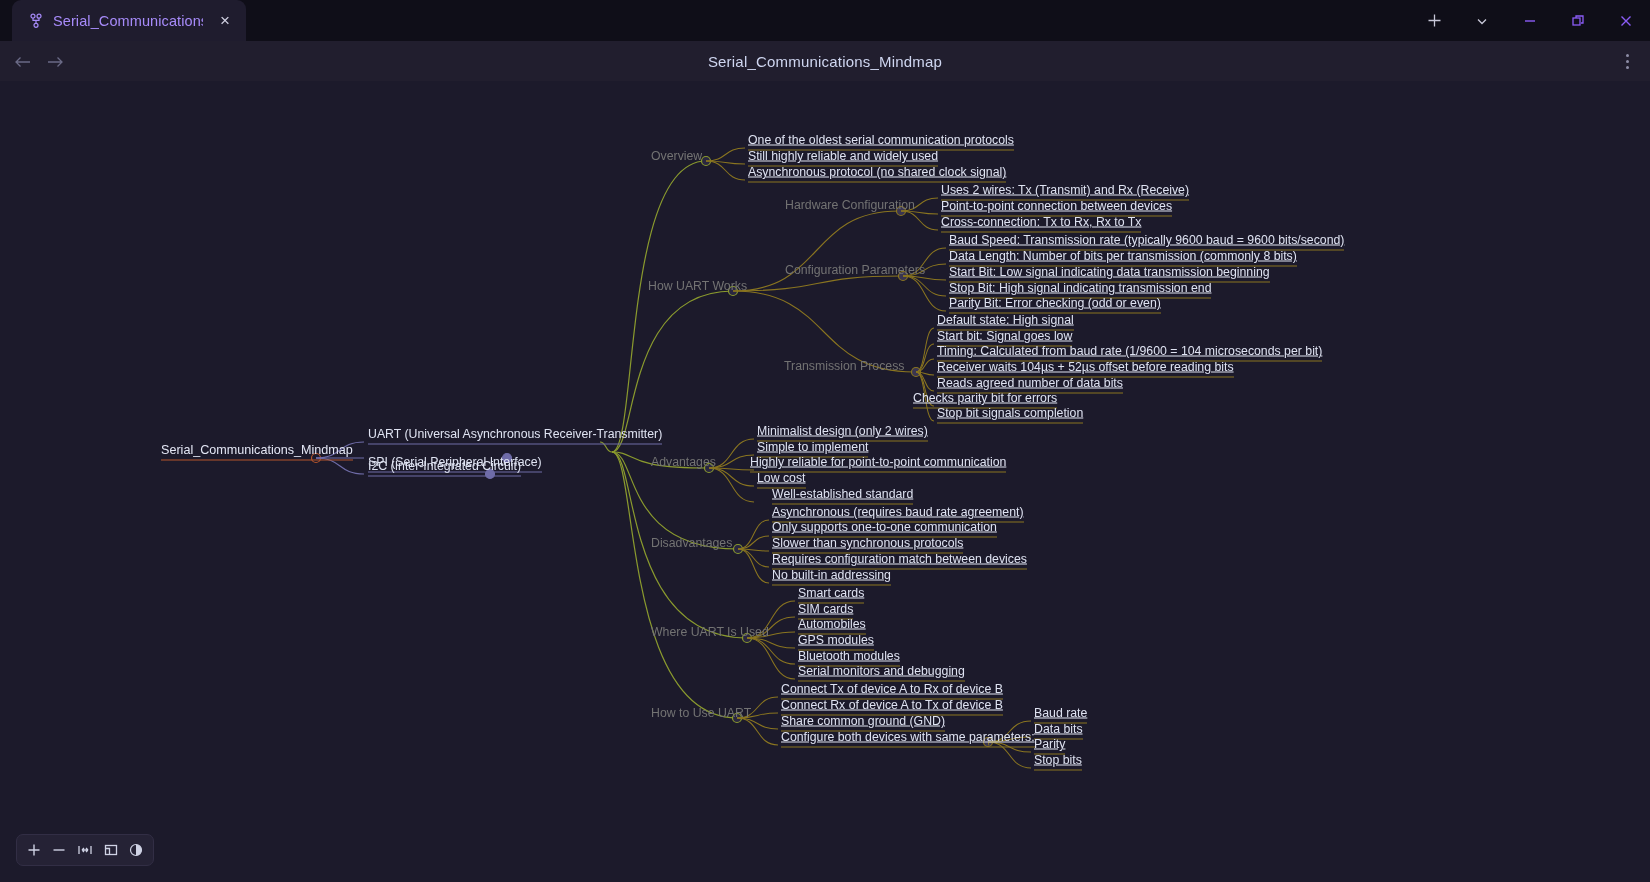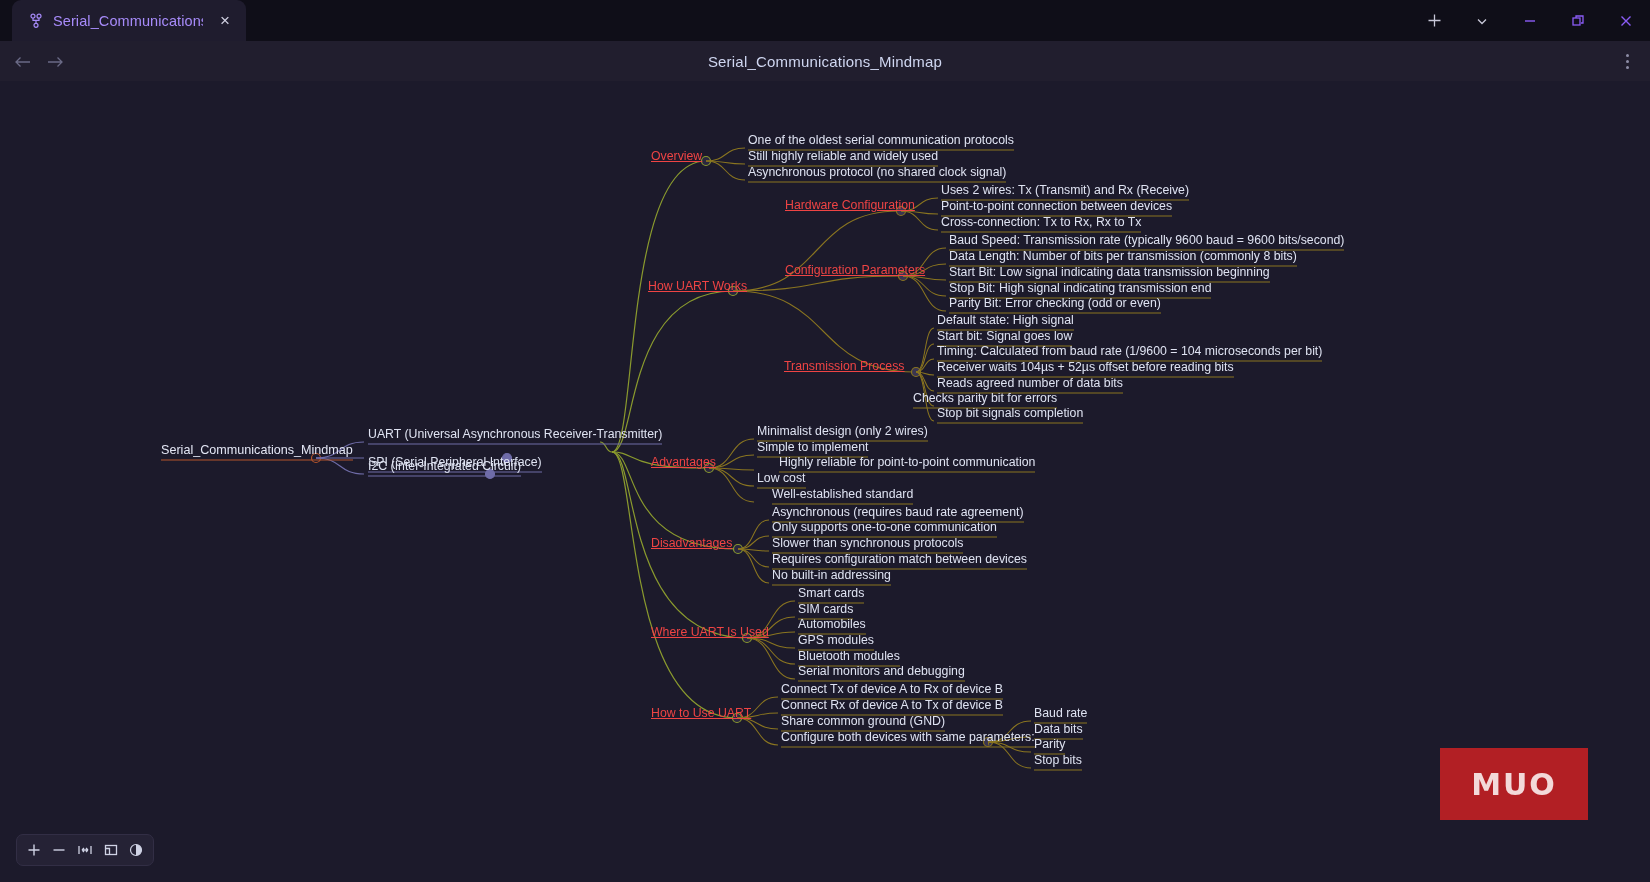--- a/index.html
+++ b/index.html
@@ -82,22 +82,22 @@
     position: absolute;
     color: #dfe3f2;
     font-size: 12.3px;
     line-height: 13px;
     white-space: nowrap;
     padding-bottom: 3px;
     transform: translateY(-50%);
   }
   .node.root  { color: #e4e7f5; font-size: 12.6px; border-bottom: 1.4px solid #b4542c; }
   .node.lvl1  { color: #dfe3f2; border-bottom: 1.3px solid #6f6ca8; }
-  .node.lvl2  { color: #ef4444; border-bottom: 0; text-decoration: underline; }
-  .node.leafY { border-bottom: 1.2px solid #8a7520; }
+  .node.lvl2  { color: #737373; border-bottom: 0; }
+  .node.leafY { border-bottom: 1.2px solid #8a7520; text-decoration: underline; }
 
   
   .ctlbar {
     position: absolute; left: 16px; bottom: 16px;
     height: 32px; width: 138px;
     background: #252235; border: 1px solid #322e45;
     border-radius: 7px;
     display: flex; align-items: center; justify-content: space-around;
     padding: 0 4px;
   }
@@ -277,21 +277,21 @@
         <div class="node leafY" style="left: 937px; top: 241px;">Default state: High signal</div>
         <div class="node leafY" style="left: 937px; top: 257px;">Start bit: Signal goes low</div>
         <div class="node leafY" style="left: 937px; top: 272px;">Timing: Calculated from baud rate (1/9600 = 104 microseconds per bit)</div>
         <div class="node leafY" style="left: 937px; top: 288px;">Receiver waits 104µs + 52µs offset before reading bits</div>
         <div class="node leafY" style="left: 937px; top: 304px;">Reads agreed number of data bits</div>
         <div class="node leafY" style="left: 913px; top: 319px;">Checks parity bit for errors</div>
         <div class="node leafY" style="left: 937px; top: 334px;">Stop bit signals completion</div>
         <div class="node lvl2" style="left: 651px; top: 383px;">Advantages</div>
         <div class="node leafY" style="left: 757px; top: 352px;">Minimalist design (only 2 wires)</div>
         <div class="node leafY" style="left: 757px; top: 368px;">Simple to implement</div>
-        <div class="node leafY" style="left: 779px; top: 383px;">Highly reliable for point-to-point communication</div>
+        <div class="node leafY" style="left: 750px; top: 383px;">Highly reliable for point-to-point communication</div>
         <div class="node leafY" style="left: 757px; top: 399px;">Low cost</div>
         <div class="node leafY" style="left: 757px; top: 415px; margin-left: 15px;">Well-established standard</div>
         <div class="node lvl2" style="left: 651px; top: 464px;">Disadvantages</div>
         <div class="node leafY" style="left: 772px; top: 433px;">Asynchronous (requires baud rate agreement)</div>
         <div class="node leafY" style="left: 772px; top: 448px; text-align: right;">Only supports one-to-one communication</div>
         <div class="node leafY" style="left: 772px; top: 464px;">Slower than synchronous protocols</div>
         <div class="node leafY" style="left: 772px; top: 480px;">Requires configuration match between devices</div>
         <div class="node leafY" style="left: 772px; top: 496px;">No built-in addressing</div>
         <div class="node lvl2" style="left: 651px; top: 553px;">Where UART Is Used</div>
         <div class="node leafY" style="left: 798px; top: 514px;">Smart cards</div>
@@ -334,18 +334,15 @@
         </svg>
       </span>
       <span class="cb">
         <svg width="14" height="14" viewBox="0 0 14 14" fill="none" stroke="#cfd2e4" stroke-width="1.2">
           <circle cx="7" cy="7" r="5.5"></circle>
             <path d="M7 1.5a5.5 5.5 0 010 11z" fill="#cfd2e4" stroke="none"></path>
         </svg>
       </span>
     </div>
 
-    <div class="watermark">
-      <span class="wm-txt">MUO</span>
-    </div>
   </div>
 
 </div>
 
 </body></html>

